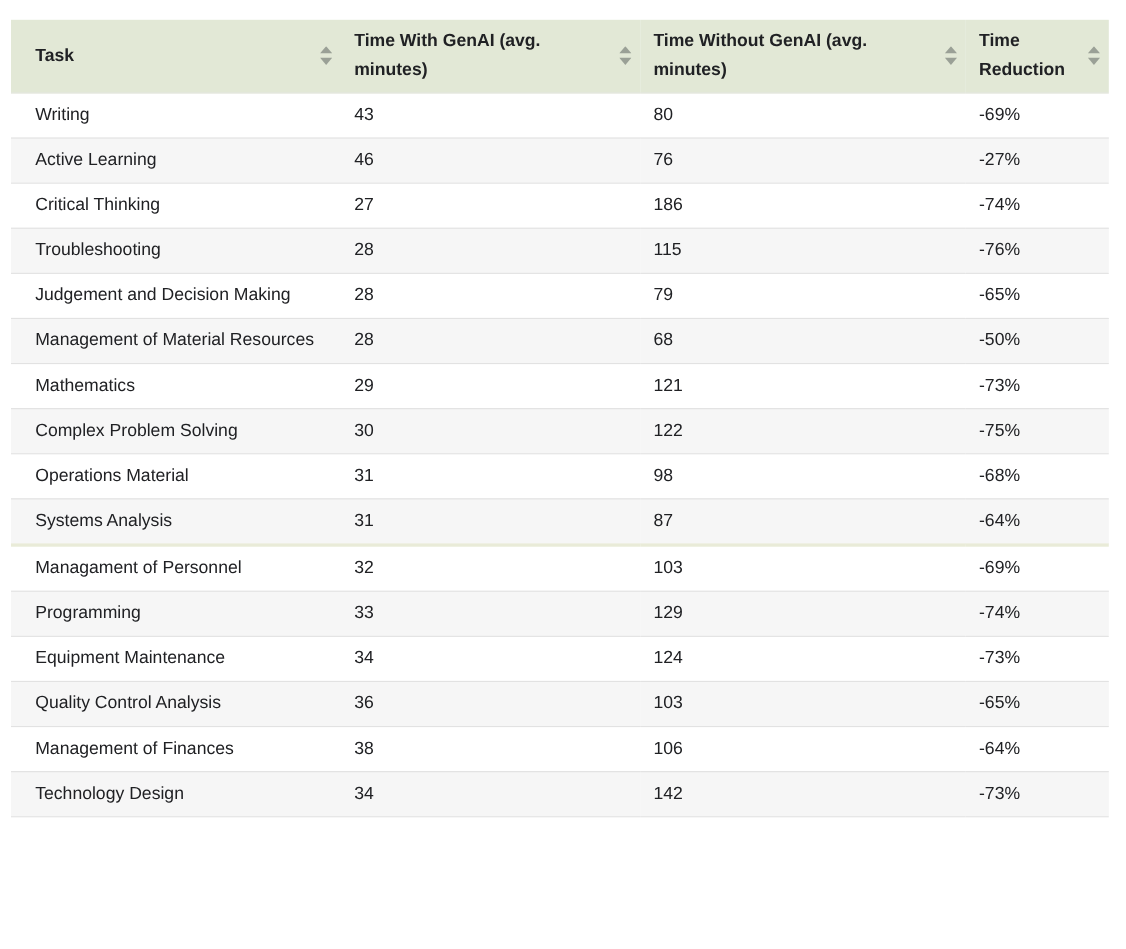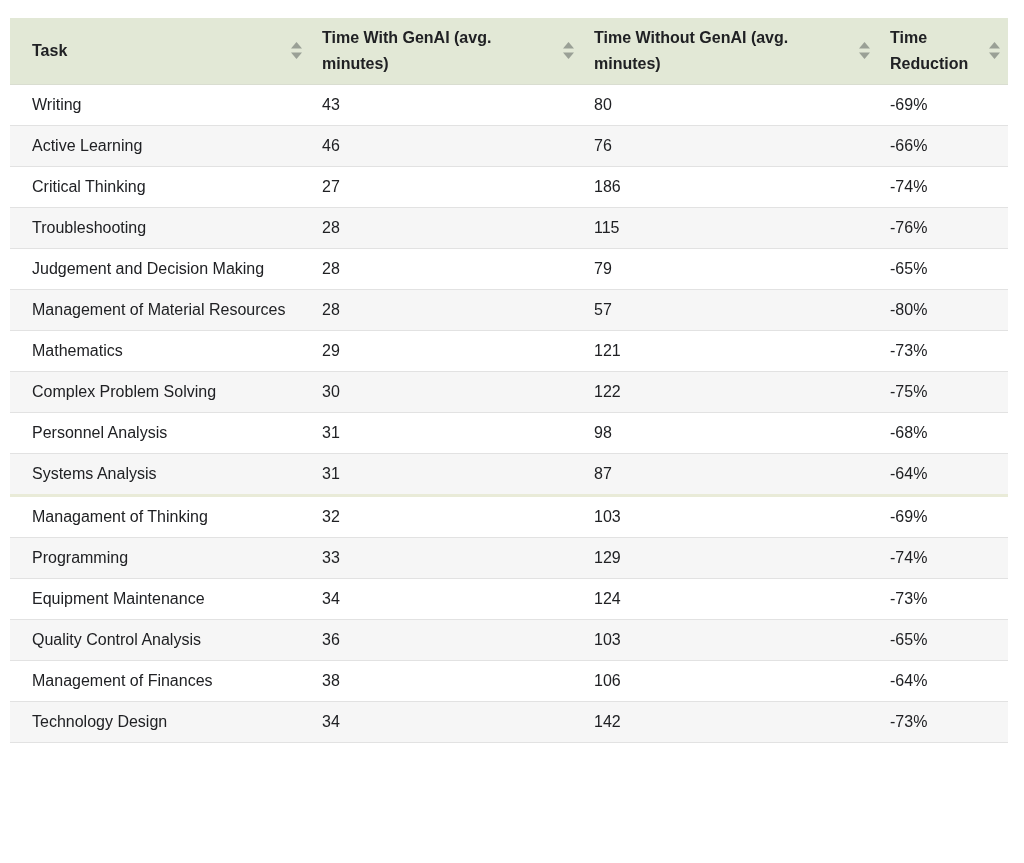--- a/index.html
+++ b/index.html
@@ -142,21 +142,21 @@
           <tr>
             <td>Writing</td>
             <td>43</td>
             <td>80</td>
             <td>-69%</td>
           </tr>
           <tr>
             <td>Active Learning</td>
             <td>46</td>
             <td>76</td>
-            <td>-66%</td>
+            <td>-27%</td>
           </tr>
           <tr>
             <td>Critical Thinking</td>
             <td>27</td>
             <td>186</td>
             <td>-74%</td>
           </tr>
           <tr>
             <td>Troubleshooting</td>
             <td>28</td>
@@ -165,49 +165,49 @@
           </tr>
           <tr>
             <td>Judgement and Decision Making</td>
             <td>28</td>
             <td>79</td>
             <td>-65%</td>
           </tr>
           <tr>
             <td>Management of Material Resources</td>
             <td>28</td>
-            <td>57</td>
-            <td>-80%</td>
+            <td>68</td>
+            <td>-50%</td>
           </tr>
           <tr>
             <td>Mathematics</td>
             <td>29</td>
             <td>121</td>
             <td>-73%</td>
           </tr>
           <tr>
             <td>Complex Problem Solving</td>
             <td>30</td>
             <td>122</td>
             <td>-75%</td>
           </tr>
           <tr>
-            <td>Personnel Analysis</td>
+            <td>Operations Material</td>
             <td>31</td>
             <td>98</td>
             <td>-68%</td>
           </tr>
           <tr>
             <td>Systems Analysis</td>
             <td>31</td>
             <td>87</td>
             <td>-64%</td>
           </tr>
           <tr>
-            <td>Managament of Thinking</td>
+            <td>Managament of Personnel</td>
             <td>32</td>
             <td>103</td>
             <td>-69%</td>
           </tr>
           <tr>
             <td>Programming</td>
             <td>33</td>
             <td>129</td>
             <td>-74%</td>
           </tr>

